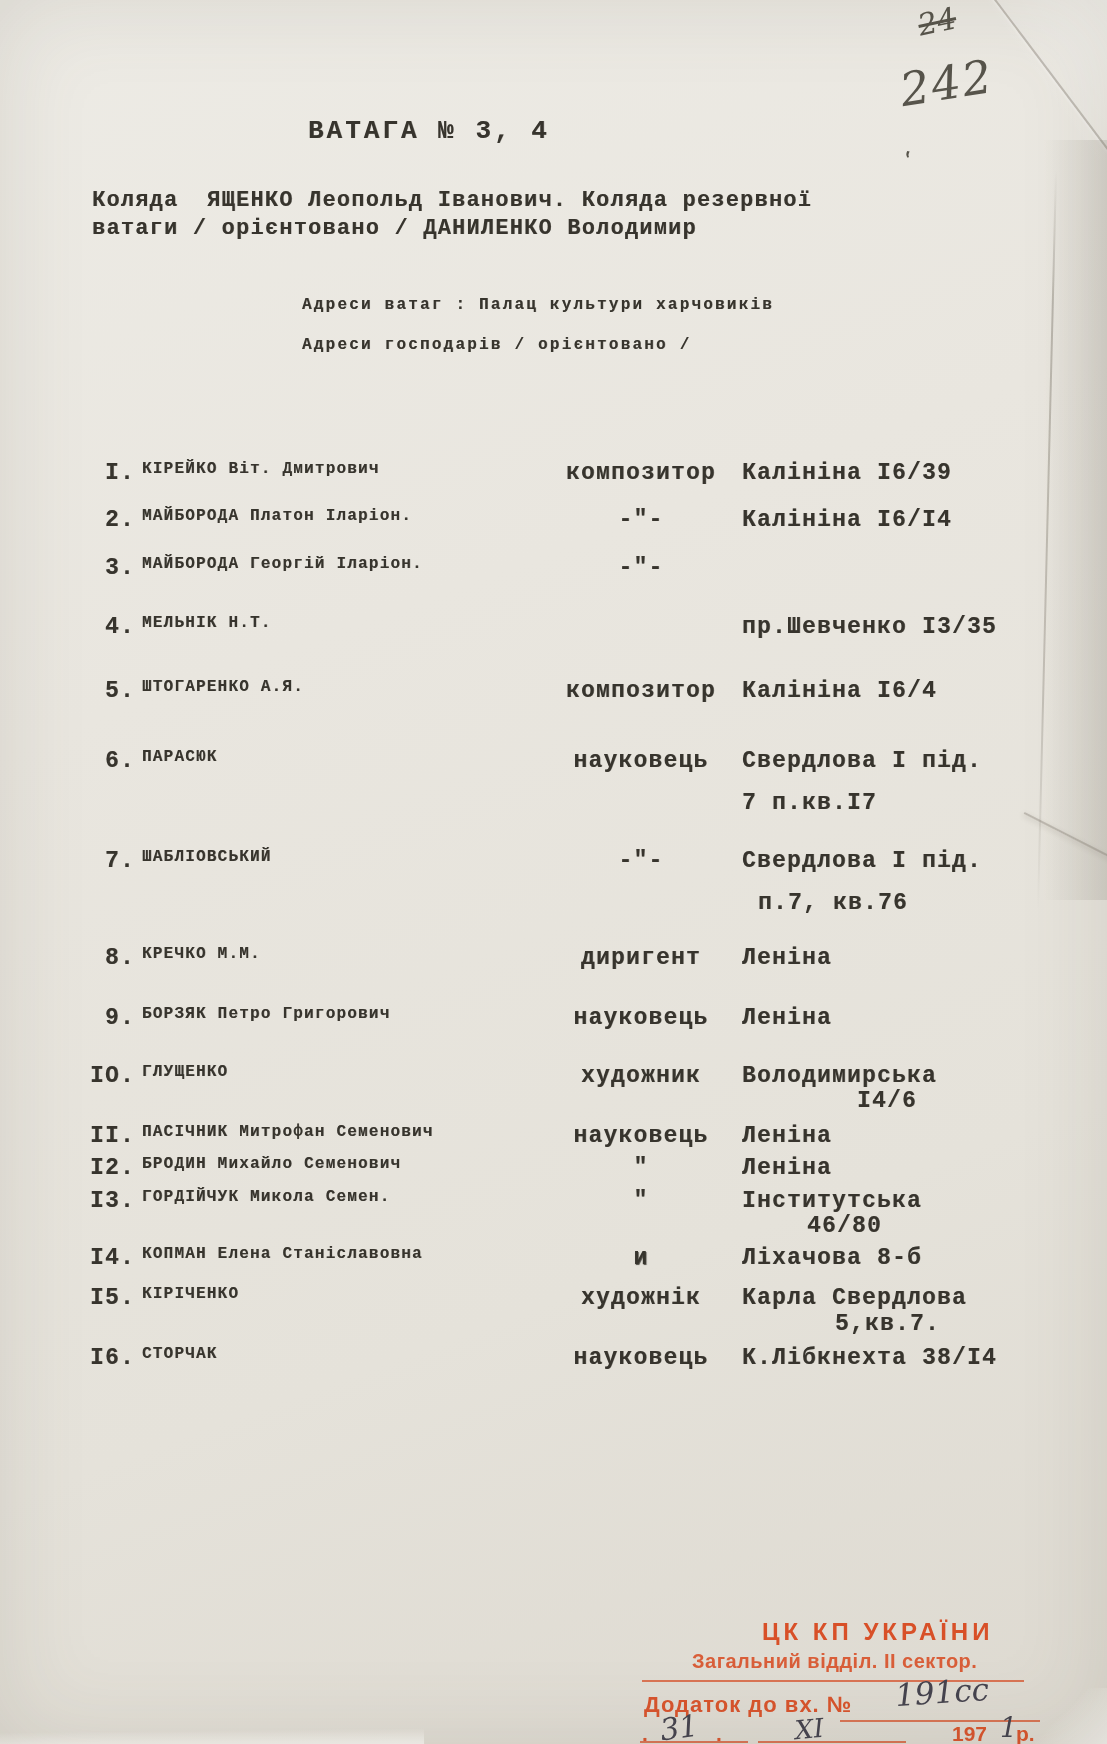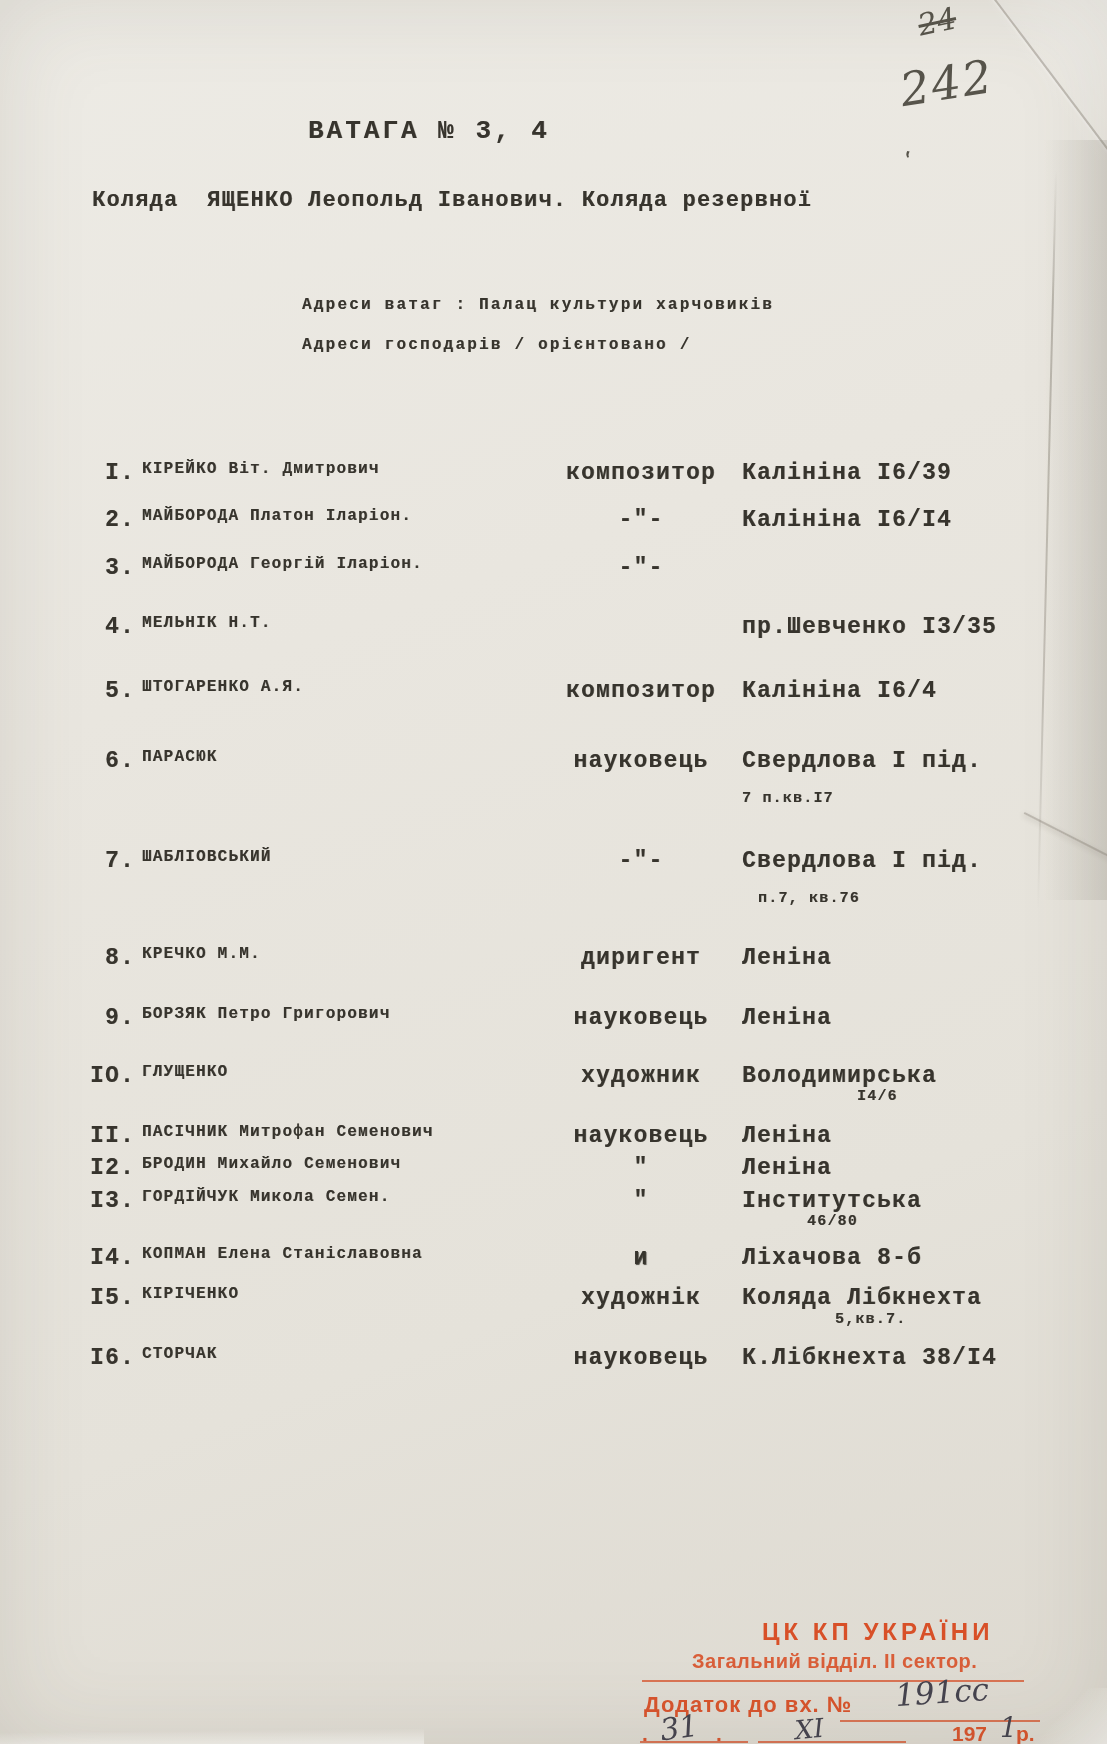--- a/index.html
+++ b/index.html
@@ -15,21 +15,21 @@
       white-space:pre;text-shadow:.4px .3px .5px rgba(45,42,36,.45);}
   .title{font-size:26px;letter-spacing:3px;}
   .para{font-size:22px;}
   .addrhead{font-size:16px;letter-spacing:2.2px;}
   .row{position:absolute;left:0;top:0;width:100%;height:0;}
   .row .num{position:absolute;left:85px;width:50px;text-align:right;font-size:23px;}
   .row .name{position:absolute;left:142px;font-size:16px;}
   .row .occ{position:absolute;left:558px;width:166px;text-align:center;font-size:23px;}
   .row .occ-heavy{font-weight:900;text-shadow:.8px .6px .8px rgba(45,42,36,.8);}
   .row .addr{position:absolute;left:742px;font-size:23px;}
-  .row .addr2{position:absolute;font-size:15px;}
+  .row .addr2{position:absolute;font-size:23px;}
   
   .pencil{position:absolute;font-family:"DejaVu Serif",serif;font-style:italic;color:#57544b;}
   .crossed{font-size:30px;transform:rotate(-12deg);text-decoration:line-through;
            text-decoration-thickness:3px;}
   .pagenum{font-size:46px;transform:rotate(-9deg);letter-spacing:2px;}
   .tick{font-size:26px;transform:rotate(14deg);}
   
   .stamp{position:absolute;font-family:"Liberation Sans",sans-serif;color:#d8491f;}
   .stamp-org{font-size:24px;font-weight:700;letter-spacing:4px;opacity:.95;}
   .stamp-dept{font-size:20px;font-weight:700;letter-spacing:.5px;opacity:.85;}
@@ -68,20 +68,21 @@
   <div class="crease crease-br"></div>
   <div class="edge-bl"></div>
   <div class="corner-br"></div>
 
   <div class="pencil crossed" style="left:918px;top:4px;">24</div>
   <div class="pencil pagenum" style="left:900px;top:56px;">242</div>
   <div class="pencil tick" style="left:902px;top:146px;">‛</div>
 
   <div class="tw title" style="left:308px;top:116px;">ВАТАГА № 3, 4</div>
   <div class="tw para" style="left:92px;top:188px;">Коляда  ЯЩЕНКО Леопольд Іванович. Коляда резервної</div>
+  <div class="tw para" style="left:92px;top:216px;">ватаги / орієнтовано / ДАНИЛЕНКО Володимир</div>
   <div class="tw addrhead" style="left:302px;top:296px;">Адреси ватаг : Палац культури харчовиків</div>
   <div class="tw addrhead" style="left:302px;top:336px;">Адреси господарів / орієнтовано /</div>
 
   <div class="row" style="top:460px;">
     <span class="tw num">І.</span>
     <span class="tw name">КІРЕЙКО Віт. Дмитрович</span>
     <span class="tw occ">композитор</span>
     <span class="tw addr">Калініна І6/39</span>
   </div>
   <div class="row" style="top:507px;">
@@ -161,21 +162,21 @@
   <div class="row" style="top:1245px;">
     <span class="tw num">І4.</span>
     <span class="tw name">КОПМАН Елена Станіславовна</span>
     <span class="tw occ occ-heavy">и</span>
     <span class="tw addr">Ліхачова 8-б</span>
   </div>
   <div class="row" style="top:1285px;">
     <span class="tw num">І5.</span>
     <span class="tw name">КІРІЧЕНКО</span>
     <span class="tw occ">художнік</span>
-    <span class="tw addr">Коляда Лібкнехта</span>
+    <span class="tw addr">Карла Свердлова</span>
     <span class="tw addr2" style="left:787px;top:26px;margin-left:48px;">5,кв.7.</span>
   </div>
   <div class="row" style="top:1345px;">
     <span class="tw num">І6.</span>
     <span class="tw name">СТОРЧАК</span>
     <span class="tw occ">науковець</span>
     <span class="tw addr">К.Лібкнехта 38/І4</span>
   </div>
 
   <div>

